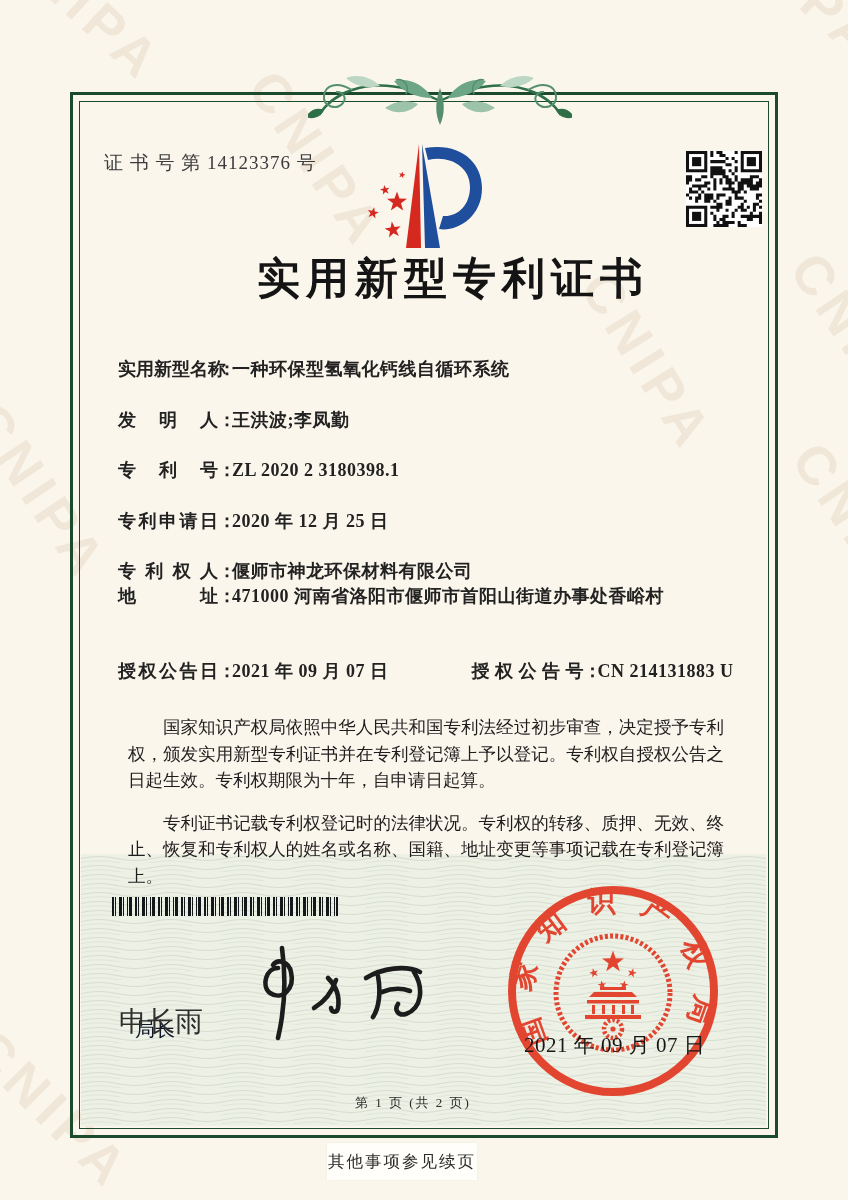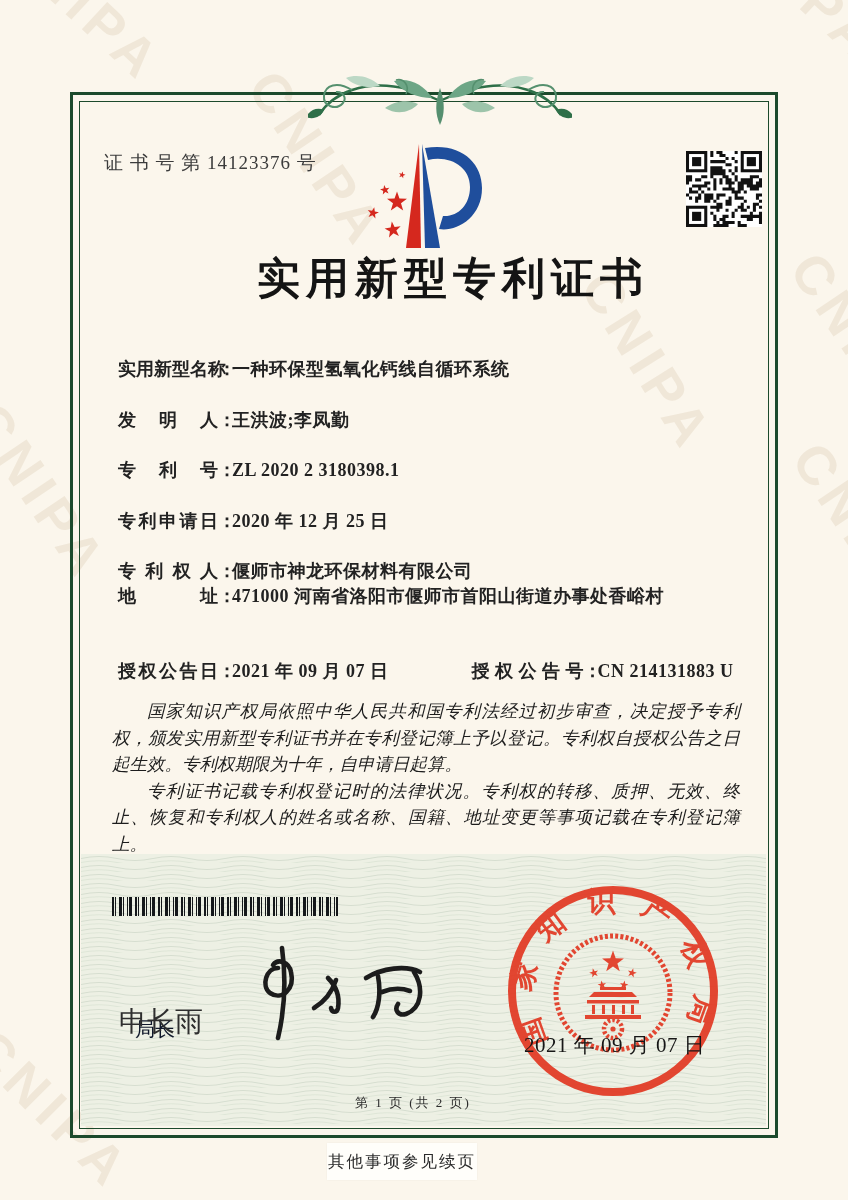--- a/index.html
+++ b/index.html
@@ -28,21 +28,21 @@
   .frow{position:absolute;left:118px;font-size:18px;color:#222;z-index:3;white-space:nowrap;font-weight:bold;}
   .flabel{display:inline-block;width:100px;text-align:justify;text-align-last:justify;
       vertical-align:bottom;}
   .fcolon{display:inline-block;width:14px;}
   .fvalue{letter-spacing:0.5px;}
   .glabel2{display:inline-block;width:112px;text-align:justify;text-align-last:justify;
       vertical-align:bottom;}
   
   .bodytext{position:absolute;left:112px;top:698px;width:628px;z-index:3;
       font-size:17.5px;line-height:26.5px;text-align:justify;color:#1d1d1d;}
-  .bodytext p{margin:0;text-indent:2em;font-style:italic;}
+  .bodytext p{margin:16px;text-indent:2em;}
   
   .barcode{position:absolute;left:112px;top:897px;width:226px;height:19px;z-index:3;
       background:repeating-linear-gradient(90deg,
         #15181b 0 2px,transparent 2px 3px,#15181b 3px 4px,transparent 4px 7px,
         #15181b 7px 10px,transparent 10px 11px,#15181b 11px 12px,transparent 12px 15px,
         #15181b 15px 16px,transparent 16px 17px,#15181b 17px 20px,transparent 20px 23px);}
   
   .signer-title{position:absolute;left:119px;top:1016px;font-size:20px;z-index:3;
       font-family:"Liberation Sans","DejaVu Sans",sans-serif;color:#0f172a;margin-left:16px;}
   .signer-name{position:absolute;left:119px;top:1003px;font-size:28px;z-index:3;

